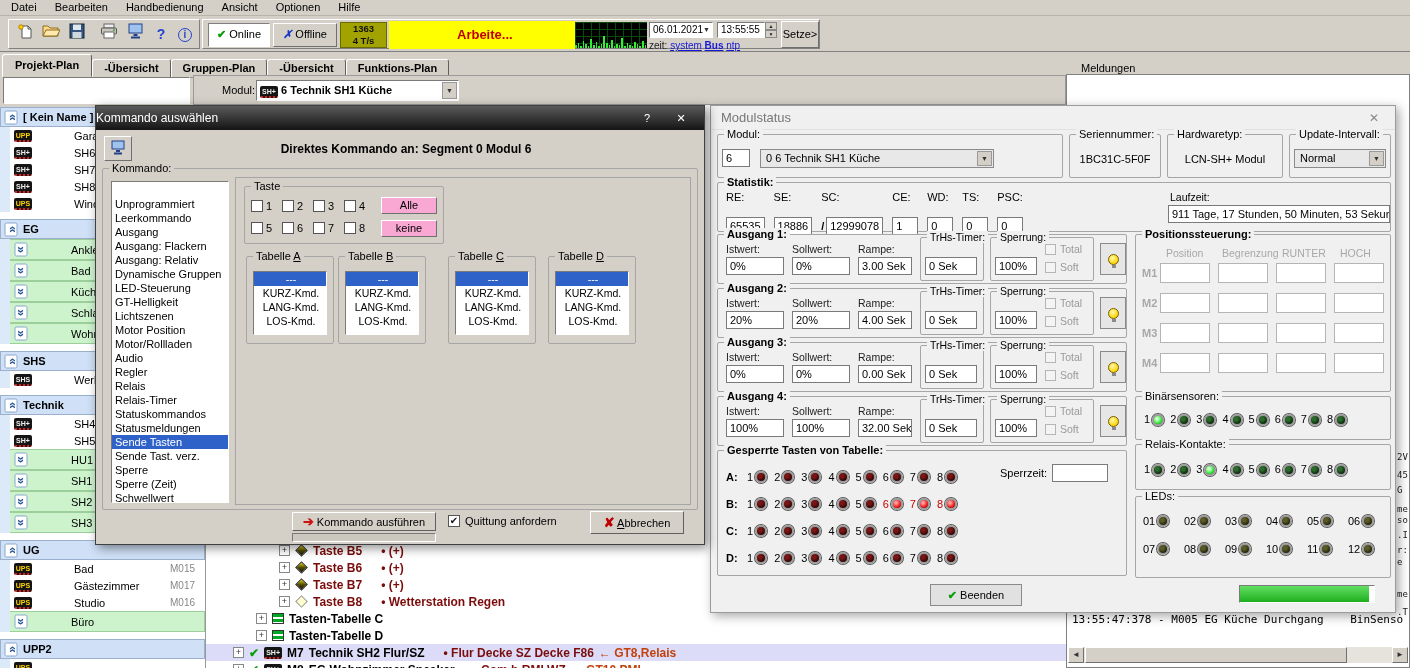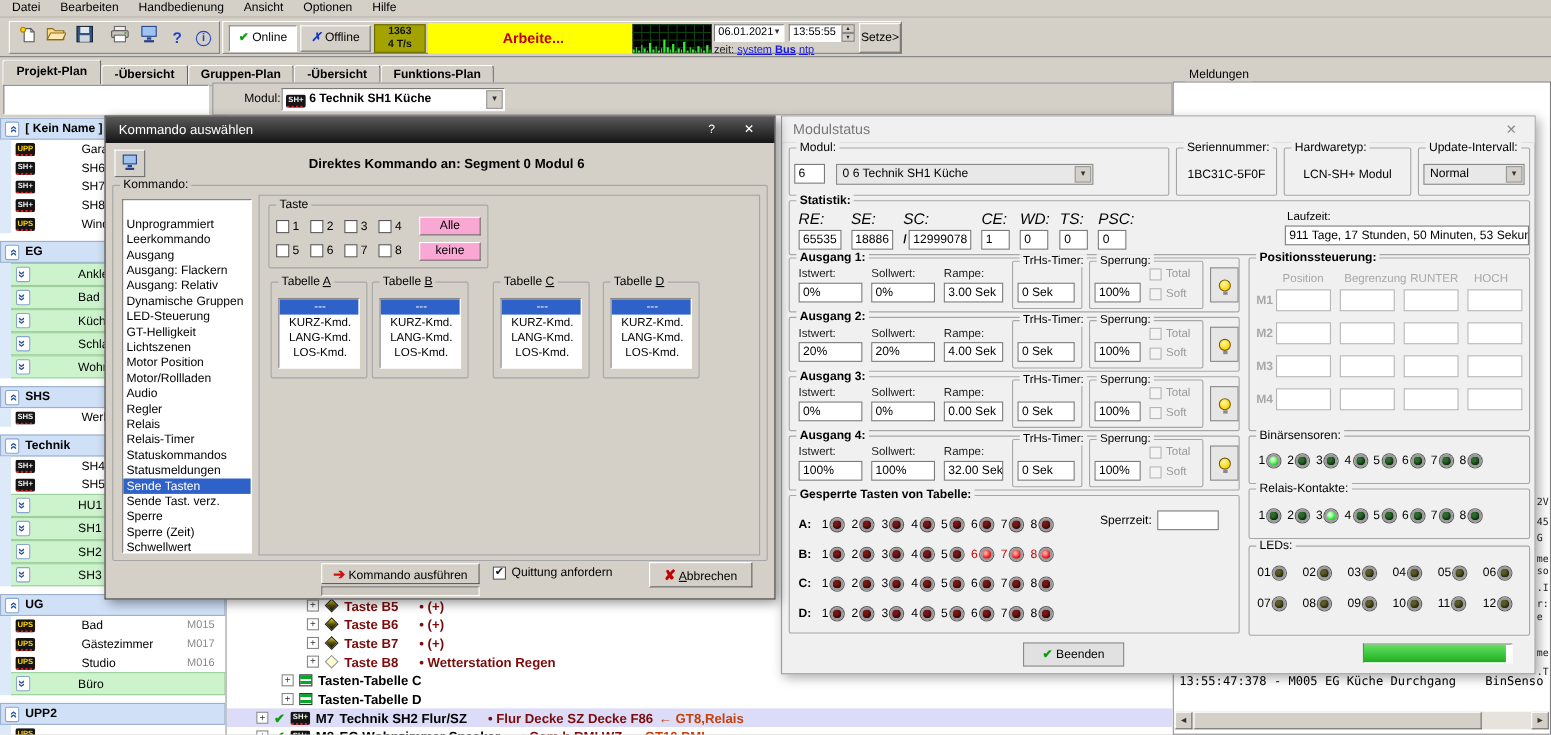--- a/index.html
+++ b/index.html
@@ -103,21 +103,21 @@
   .led.r-off{background:radial-gradient(circle at 38% 35%,#7a1515 25%,#2a0505 75%);}
   .led.r-on{background:radial-gradient(circle at 38% 35%,#ff9a9a 15%,#ee1515 60%,#7a0000 100%);}
   .led.g-off{background:radial-gradient(circle at 38% 35%,#2a6a2a 25%,#0a240a 75%);}
   .led.g-on{background:radial-gradient(circle at 38% 35%,#ccffcc 15%,#33ee33 60%,#0a7a0a 100%);}
   .led.y-off{background:radial-gradient(circle at 38% 35%,#5a5a26 25%,#20200a 75%);}
   .gnum{font-size:11px;margin-left:5px;}
   .gnum.lit{color:#cc0000;}
 
   
   #kdlg{position:absolute;left:95px;top:105px;width:610px;height:440px;background:#d4d0c8;border:1px solid #404040;box-shadow:3px 3px 10px rgba(0,0,0,.45);z-index:20;}
-  #kdlg-title{position:absolute;left:0;top:0;right:0;height:24px;background:linear-gradient(#5a5a5a,#141414);color:#fff;font-size:12px;line-height:24px;padding-left:12px;}
+  #kdlg-title{position:absolute;left:0;top:0;right:0;height:24px;background:linear-gradient(#5a5a5a,#141414);color:#fff;font-size:12px;line-height:24px;padding-left:0;}
   #kdlg-help{position:absolute;right:48px;top:4px;width:18px;height:16px;color:#fff;text-align:center;line-height:16px;}
   #kdlg-close{position:absolute;right:14px;top:4px;width:18px;height:16px;color:#fff;text-align:center;line-height:16px;}
   #kdlg-pcbtn{position:absolute;left:8px;top:30px;width:28px;height:25px;background:#d4d0c8;border:1px solid;border-color:#fff #707070 #707070 #fff;text-align:center;padding-top:3px;}
   #kdlg-sub{position:absolute;left:40px;top:36px;width:540px;text-align:center;font-weight:bold;font-size:12px;}
   #kgb{left:6px;top:62px;width:596px;height:342px;}
   #klist{position:absolute;left:8px;top:12px;width:118px;height:322px;background:#fff;border:1px solid;border-color:#7a7a7a #fff #fff #7a7a7a;overflow:hidden;padding-top:15px;}
   .kitem{height:14px;line-height:14px;padding-left:3px;white-space:nowrap;}
   .kitem.sel{background:#2f62c9;color:#fff;}
   #kright{position:absolute;left:132px;top:8px;width:456px;height:328px;border:1px solid #a6a6a6;}
   #taste-gb{left:8px;top:8px;width:200px;height:58px;}
@@ -146,21 +146,21 @@
   .al{position:absolute;font-size:10.5px;color:#222;white-space:nowrap;}
   .ddl{position:absolute;background:#e8e8e8;border:1px solid #8a8a8a;font-size:11px;line-height:17px;padding-left:5px;white-space:nowrap;overflow:hidden;}
   #ms-modul-gb{left:6px;top:28px;width:346px;height:44px;}
   #ms-serien-gb{left:358px;top:28px;width:92px;height:44px;}
   #ms-hw-gb{left:456px;top:28px;width:116px;height:44px;}
   #ms-upd-gb{left:578px;top:28px;width:102px;height:44px;}
   .gbcenter{position:absolute;left:0;right:0;top:18px;text-align:center;font-size:11px;}
   #ms-stat-gb{left:6px;top:76px;width:674px;height:50px;}
   #stat-fields{position:absolute;left:8px;top:8px;white-space:nowrap;}
   .sitem{display:inline-block;vertical-align:top;margin-right:9px;}
-  .slab{display:block;font-size:14px;margin-bottom:2px;font-style:italic;}
+  .slab{display:block;font-size:11px;margin-bottom:14px;}
   .sbox{display:inline-block;background:#fff;border:1px solid #7a7a7a;height:18px;line-height:16px;padding:0 3px;min-width:26px;}
   .slash{font-weight:bold;margin-right:2px;}
   #laufzeit-label{position:absolute;left:452px;top:8px;font-size:10.5px;}
   #laufzeit-box{position:absolute;left:450px;top:22px;width:222px;height:18px;background:#fff;border:1px solid #7a7a7a;line-height:16px;padding-left:3px;white-space:nowrap;overflow:hidden;}
   .ausgang{left:6px;width:410px;height:50px;}
   .subgb{position:absolute;top:2px;height:44px;border:1px solid #a6a6a6;border-radius:2px;}
   .bulbbtn{position:absolute;left:382px;top:8px;width:26px;height:32px;background:#e6e6e6;border:1px solid #8a8a8a;display:flex;align-items:center;justify-content:center;}
   .bulb{position:relative;width:11px;height:11px;border-radius:50%;background:radial-gradient(circle at 40% 35%,#fff9b0,#ffd400 70%);border:1px solid #7a5c00;}
   .bulb::after{content:"";position:absolute;left:3px;bottom:-4px;width:4px;height:3px;background:#8a8a8a;}
   #ms-gesp-gb{left:6px;top:344px;width:410px;height:126px;}

